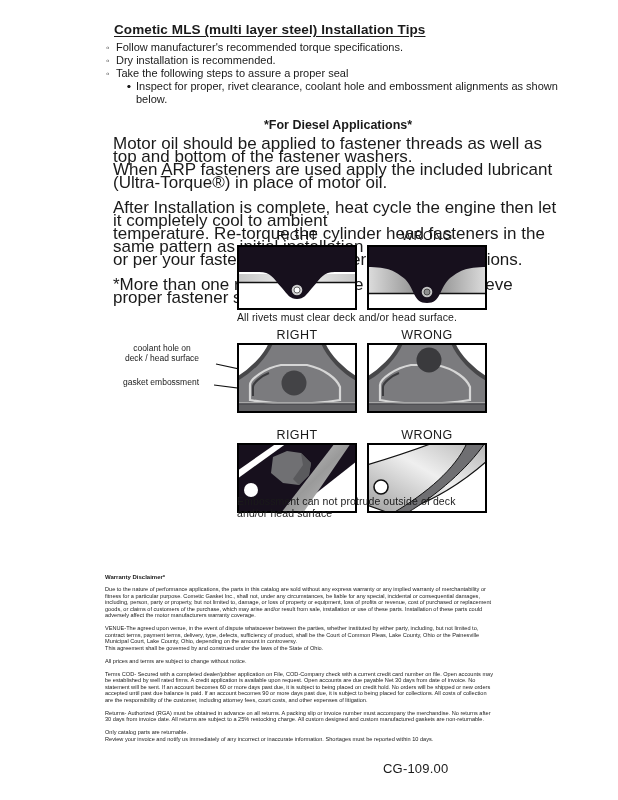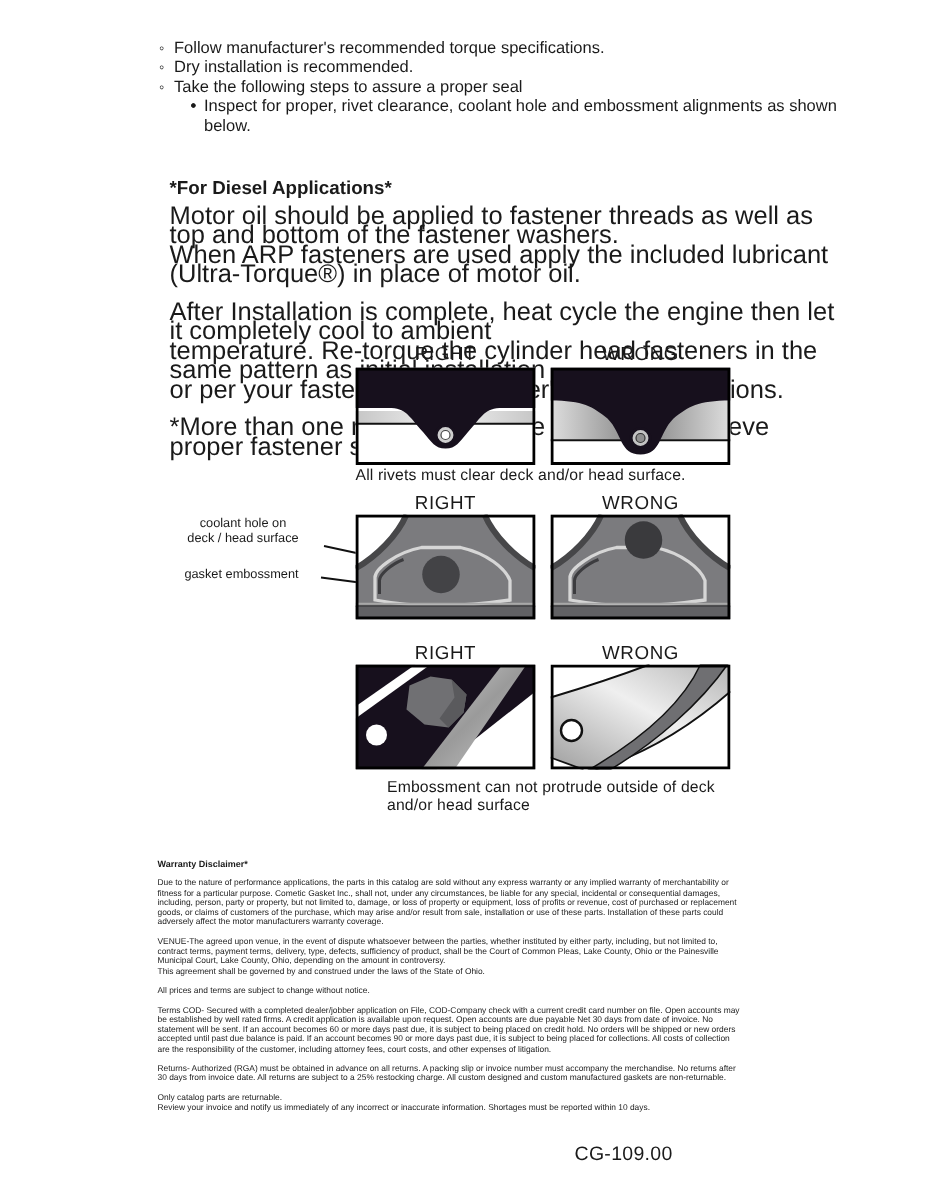--- a/index.html
+++ b/index.html
@@ -15,21 +15,21 @@
     font-size:13.5px;font-weight:700;text-decoration:underline;
     text-underline-offset:2px;letter-spacing:.1px;
   }
   .tips{list-style:none;margin:4px 0 0 0;padding:0;font-size:11px;line-height:13px;}
   .tips li{position:relative;padding-left:8px;}
   .tips li .mark{position:absolute;left:-2px;top:0;font-size:10px;}
   .tips li.sub{margin-left:20px;padding-left:8px;}
   .tips li.sub .mark{font-size:11px;left:-1px;}
 
   
-  .sec-head{font-size:12.5px;font-weight:700;}
+  .sec-head{font-size:12.5px;font-weight:700;text-align:center;}
   .body-p{font-size:17px;line-height:13px;margin:0 0 8px 0;}
 
   
   .dg-title{font-size:12.5px;letter-spacing:.4px;text-align:center;width:120px;}
   .panel{width:120px;height:70px;}
   .panel svg{display:block;}
   .caption{font-size:10.5px;line-height:11.5px;letter-spacing:.1px;}
   .callout{font-size:8.5px;line-height:9.5px;text-align:center;}
 
   
@@ -37,20 +37,21 @@
   .legal-p{font-size:5.6px;line-height:6.5px;margin:0 0 6.5px 0;color:#222;}
 
   .footer-code{font-size:13px;letter-spacing:.2px;}
 </style>
 </head>
 <body>
 
 <div class="page">
 
   <div class="abs" style="left:108px;top:22px;width:460px;">
+    <div class="doc-title" style="padding-left:6px;">Cometic MLS (multi layer steel) Installation Tips</div>
     <ul class="tips">
       <li><span class="mark">◦</span><span>Follow manufacturer's recommended torque specifications.</span></li>
       <li><span class="mark">◦</span><span>Dry installation is recommended.</span></li>
       <li><span class="mark">◦</span><span>Take the following steps to assure a proper seal</span></li>
       <li class="sub"><span class="mark">•</span></li>
       <li class="sub"><span class="mark">•</span><span>Inspect for proper, rivet clearance, coolant hole and embossment alignments as shown below.</span></li>
     </ul>
   </div>
 
   <div class="abs" style="left:113px;top:118px;width:450px;">
@@ -196,21 +197,21 @@
       <path d="M120,18 C88,46 56,62 30,70" fill="none" stroke="#111" stroke-width="1.3"></path>
       <path d="M100,0 L118,0 C100,26 70,52 40,70 L26,70 C60,50 88,26 100,0 Z" fill="#6f6f72" stroke="#111" stroke-width="1"></path>
       <path d="M0,22 C30,13 50,6 66,0" fill="none" stroke="#111" stroke-width="1.3"></path>
       <polygon points="0,62 22,70 0,70" fill="#ffffff"></polygon>
       <path d="M0,62 L22,70" stroke="#111" stroke-width="1.2"></path>
       <circle cx="14" cy="44" r="7" fill="#ffffff" stroke="#111" stroke-width="1.6"></circle>
       <rect x="1" y="1" width="118" height="68" fill="none" stroke="#000" stroke-width="2"></rect>
     </svg>
   </div>
 
-  <div class="abs caption pre" style="left:237px;top:520px;width:280px;margin-left:21px;">Embossment can not protrude outside of deck
+  <div class="abs caption pre" style="left:237px;top:496px;width:280px;">Embossment can not protrude outside of deck
 and/or head surface</div>
 
   <div class="abs" style="left:105px;top:574px;width:442px;">
     <p class="legal-head">Warranty Disclaimer*</p>
     <p class="legal-p pre">Due to the nature of performance applications, the parts in this catalog are sold without any express warranty or any implied warranty of merchantability or
 fitness for a particular purpose.  Cometic Gasket Inc., shall not, under any circumstances, be liable for any special, incidental or consequential damages,
 including, person, party or property, but not limited to, damage, or loss of property or equipment, loss of profits or revenue, cost of purchased or replacement
 goods, or claims of customers of the purchase, which may arise and/or result from sale, installation or use of these parts.  Installation of these parts could
 adversely affect the motor manufacturers warranty coverage.</p>
     <p class="legal-p pre">VENUE-The agreed upon venue, in the event of dispute whatsoever between the parties, whether instituted by either party, including, but not limited to,

